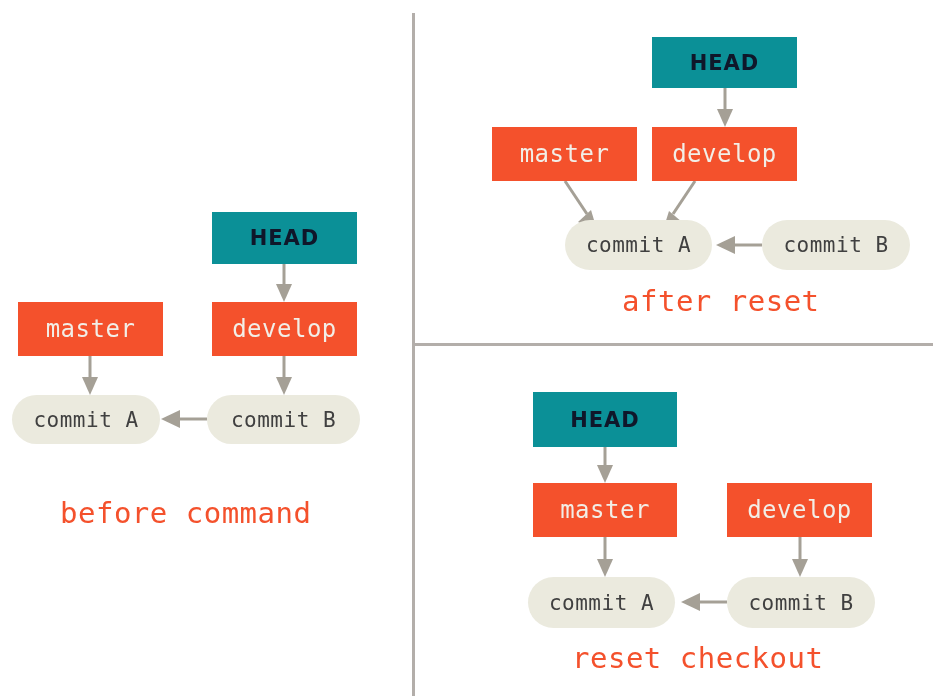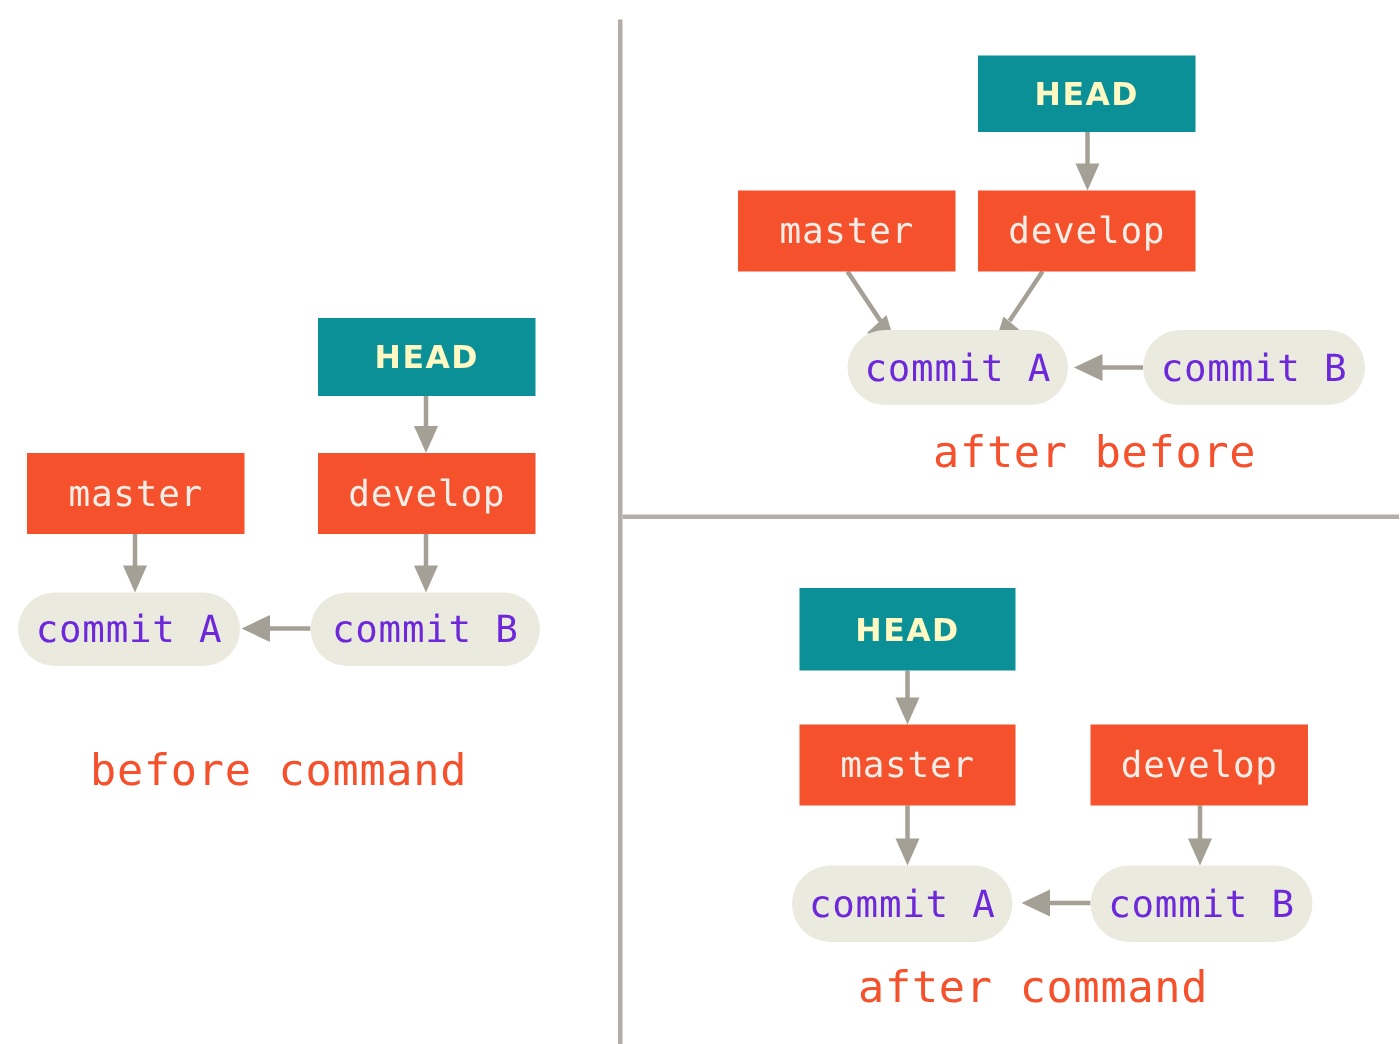--- a/index.html
+++ b/index.html
@@ -42,31 +42,31 @@
     user-select: none;
   }
   .node.ref {
     background: #f4512c;
     color: #f2eee7;
     font-size: 24px;
     border-radius: 0;
   }
   .node.head {
     background: #0b9097;
-    color: #fef9c3;
+    color: #0f172a;
     font-size: 21px;
     font-family: "DejaVu Sans", "Liberation Sans", sans-serif;
     font-weight: 600;
     letter-spacing: 1px;
     border-radius: 0;
   }
   .node.commit {
     background: #ebeade;
-    color: #6d28d9;
-    font-size: 25px;
+    color: #404040;
+    font-size: 21px;
     border-radius: 26px;
   }
 
   
   .connector {
     position: absolute;
     pointer-events: none;
     overflow: visible;
   }
   .connector line,
@@ -147,21 +147,21 @@
     <div class="node head" style="left:652px; top:37px; width:145px; height:51px;">HEAD</div>
 
     <div class="node ref" style="left:492px; top:127px; width:145px; height:54px;">master</div>
 
     <div class="node ref" style="left:652px; top:127px; width:145px; height:54px;">develop</div>
 
     <div class="node commit" style="left:565px; top:220px; width:147px; height:50px;">commit A</div>
 
     <div class="node commit" style="left:762px; top:220px; width:148px; height:50px;">commit B</div>
 
-    <div class="caption" style="left:622px; top:284px;">after before</div>
+    <div class="caption" style="left:622px; top:284px;">after reset</div>
   </div>
 
   <div>
 
     <svg class="connector" style="left:415px; top:346px; width:518px; height:350px;" viewBox="0 0 518 350">
 
       <line x1="190" y1="101" x2="190" y2="123" stroke-width="3"></line>
       <polygon class="arrowhead" points="190,137 182,119 198,119"></polygon>
 
       <line x1="190" y1="191" x2="190" y2="217" stroke-width="3"></line>
@@ -177,16 +177,16 @@
     <div class="node head" style="left:533px; top:392px; width:144px; height:55px;">HEAD</div>
 
     <div class="node ref" style="left:533px; top:483px; width:144px; height:54px;">master</div>
 
     <div class="node ref" style="left:727px; top:483px; width:145px; height:54px;">develop</div>
 
     <div class="node commit" style="left:528px; top:577px; width:147px; height:51px;">commit A</div>
 
     <div class="node commit" style="left:727px; top:577px; width:148px; height:51px;">commit B</div>
 
-    <div class="caption" style="left:572px; top:641px;">after command</div>
+    <div class="caption" style="left:572px; top:641px;">reset checkout</div>
   </div>
 
 </div>
 
 </body></html>

